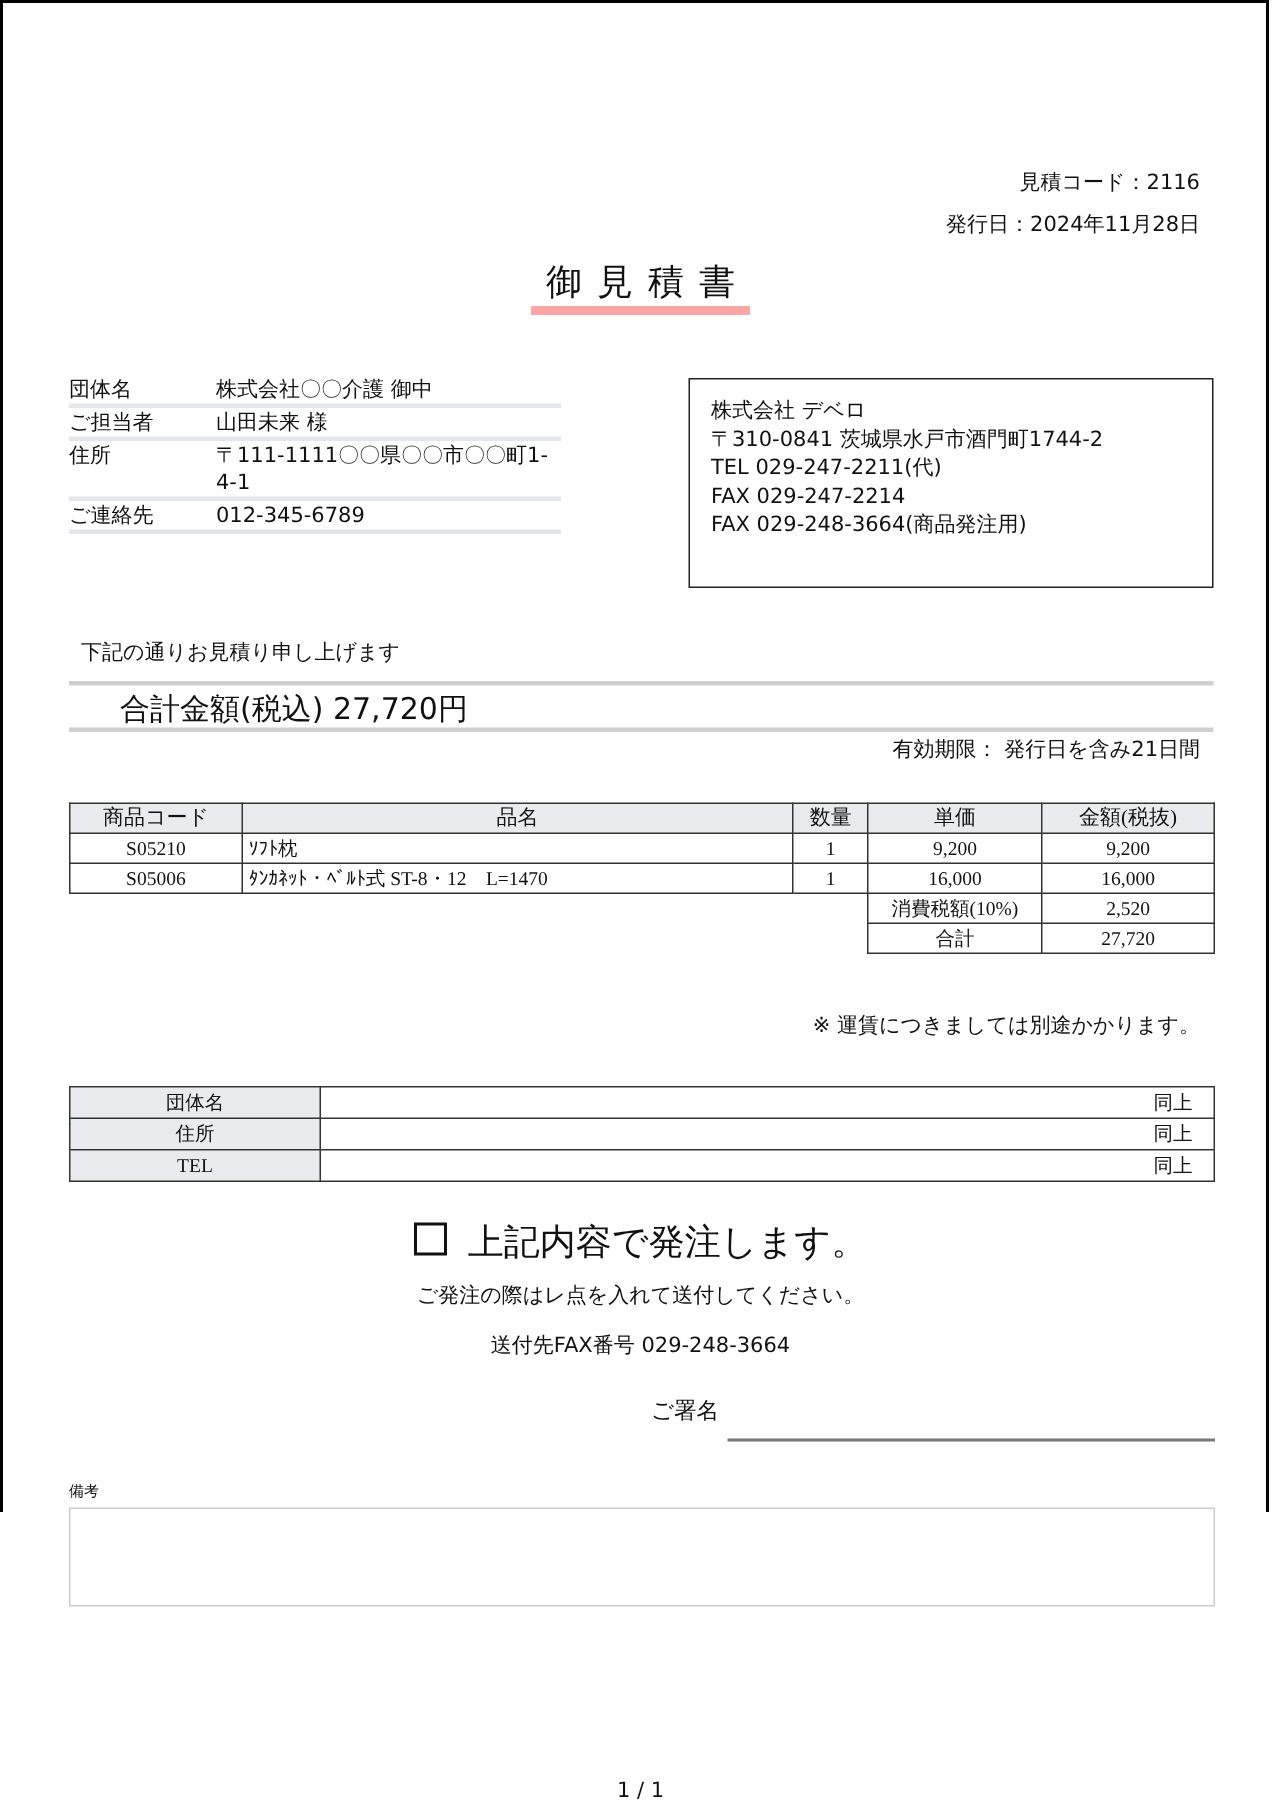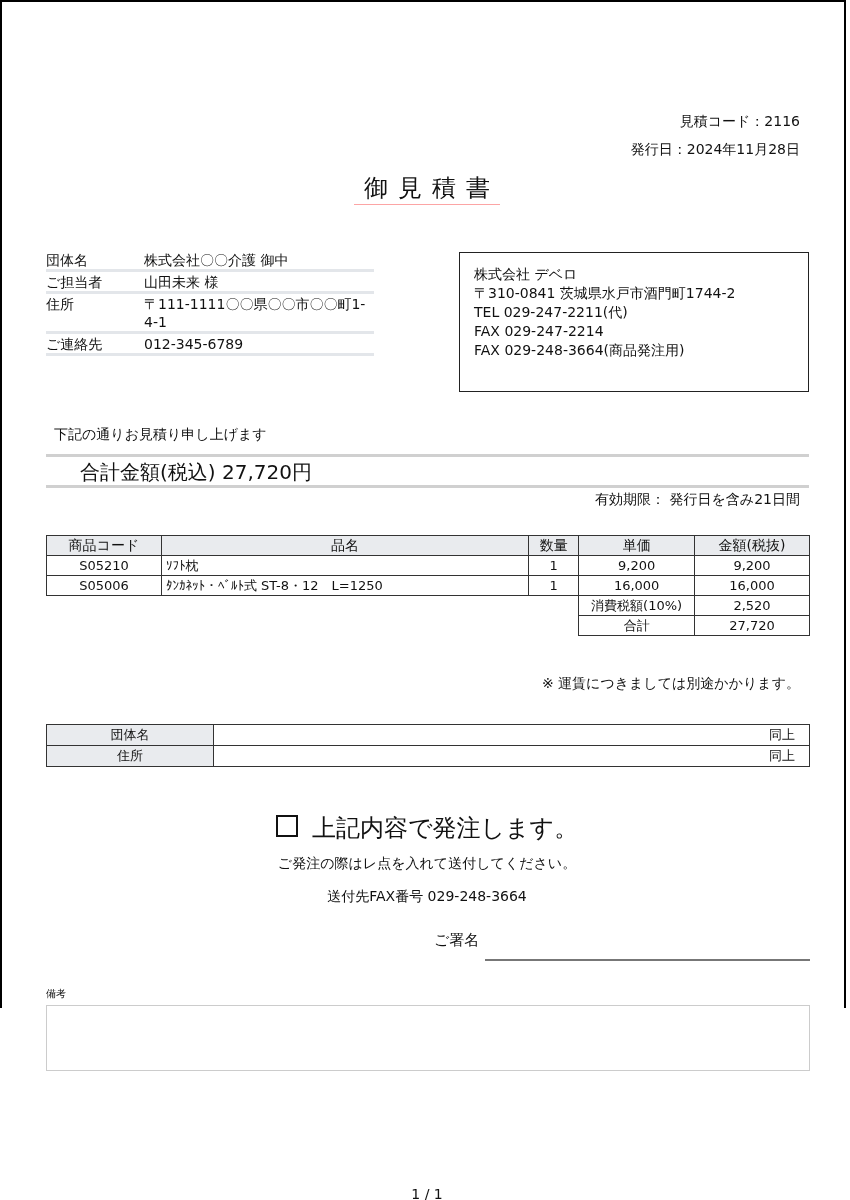--- a/index.html
+++ b/index.html
@@ -4,32 +4,32 @@
 <style>
   html, body { margin: 0; padding: 0; background: #ffffff; }
   body { width: 850px; height: 1200px; position: relative; overflow: hidden;
          font-family: "DejaVu Sans", "Liberation Sans", sans-serif; color: #111; }
   .page { position: absolute; left: 0; top: 0; width: 846px; height: 1008px;
           border-left: 2px solid #000; border-right: 2px solid #000; border-top: 2px solid #000;
           box-sizing: border-box; }
   .abs { position: absolute; }
   .meta { right: 44px; font-size: 14px; text-align: right; white-space: nowrap; }
   .title { left: 0; width: 850px; top: 170px; text-align: center; }
-  .title span { font-size: 24px; letter-spacing: 10px; border-bottom: 1px solid #fca5a5; padding: 0 0 2px 10px; }
+  .title span { font-size: 24px; letter-spacing: 10px; border-bottom: 6px solid #fca5a5; padding: 0 0 2px 10px; }
   .cust { left: 44px; top: 248px; width: 328px; font-size: 14px; }
   .cust-row { display: flex; border-bottom: 3px solid #e3e6ea; padding: 1px 0 0 0; line-height: 18px; }
   .cust-row .lbl { width: 98px; flex: none; }
   .cust-row .val { flex: 1; }
   .company { left: 457px; top: 250px; width: 350px; height: 140px; border: 1.5px solid #222;
              box-sizing: border-box; padding: 12px 14px; font-size: 14px; line-height: 19px; }
   .intro { left: 52px; top: 424px; font-size: 14px; }
   .total-line { left: 44px; width: 763px; height: 0; border-top: 3px solid #d0d0d0; }
   .total { left: 78px; top: 457px; font-size: 20px; }
   .valid { right: 44px; top: 489px; font-size: 14px; }
-  table { border-collapse: collapse; font-size: 13px; }
+  table { border-collapse: collapse; font-size: 13px; font-family: Liberation Serif, serif; }
   .items { left: 44px; top: 533px; width: 764px; }
   .items th, .items td { border: 1px solid #333; height: 19px; padding: 0 4px; line-height: 19px; }
   .items th { background: #e9ebee; font-weight: normal; font-size: 14px; }
   .items td.c { text-align: center; margin-left: 36px; }
   .items .noborder { border: none; }
   .note { right: 44px; top: 673px; font-size: 14px; }
   .deliv-title { left: 44px; top: 744px; font-size: 14px; color: #a16207; }
   .deliv { left: 44px; top: 722px; width: 764px; border: 1.5px solid #222; }
   .deliv td { border: 1px solid #333; height: 20px; line-height: 20px; padding: 0 14px; text-align: right; }
   .deliv td.l { width: 166px; background: #e9ebee; text-align: center; padding: 0; }
@@ -104,21 +104,21 @@
     </tr>
     <tr>
       <td class="c">S05210</td>
       <td>ｿﾌﾄ枕</td>
       <td class="c">1</td>
       <td class="c">9,200</td>
       <td class="c">9,200</td>
     </tr>
     <tr>
       <td class="c">S05006</td>
-      <td>ﾀﾝｶﾈｯﾄ・ﾍﾞﾙﾄ式 ST-8・12　L=1250</td>
+      <td>ﾀﾝｶﾈｯﾄ・ﾍﾞﾙﾄ式 ST-8・12　L=1470</td>
       <td class="c">1</td>
       <td class="c">16,000</td>
       <td class="c">16,000</td>
     </tr>
     <tr>
       <td class="noborder" colspan="3"></td>
       <td class="c">消費税額(10%)</td>
       <td class="c">2,520</td>
     </tr>
     <tr>
@@ -135,20 +135,24 @@
   <table class="abs deliv">
     <tbody>
         <tr>
       <td class="l">団体名</td>
       <td>同上</td>
     </tr>
     <tr>
       <td class="l">住所</td>
       <td>同上</td>
     </tr>
+    <tr>
+      <td class="l">TEL</td>
+      <td>同上</td>
+    </tr>
   </tbody>
     </table>
 
   <div class="abs order">
     <span class="box"></span><span>上記内容で発注します。</span>
   </div>
   <div class="abs instr">ご発注の際はレ点を入れて送付してください。</div>
   <div class="abs fax">送付先FAX番号 029-248-3664</div>
 
   <div class="abs sign-label">ご署名</div>

